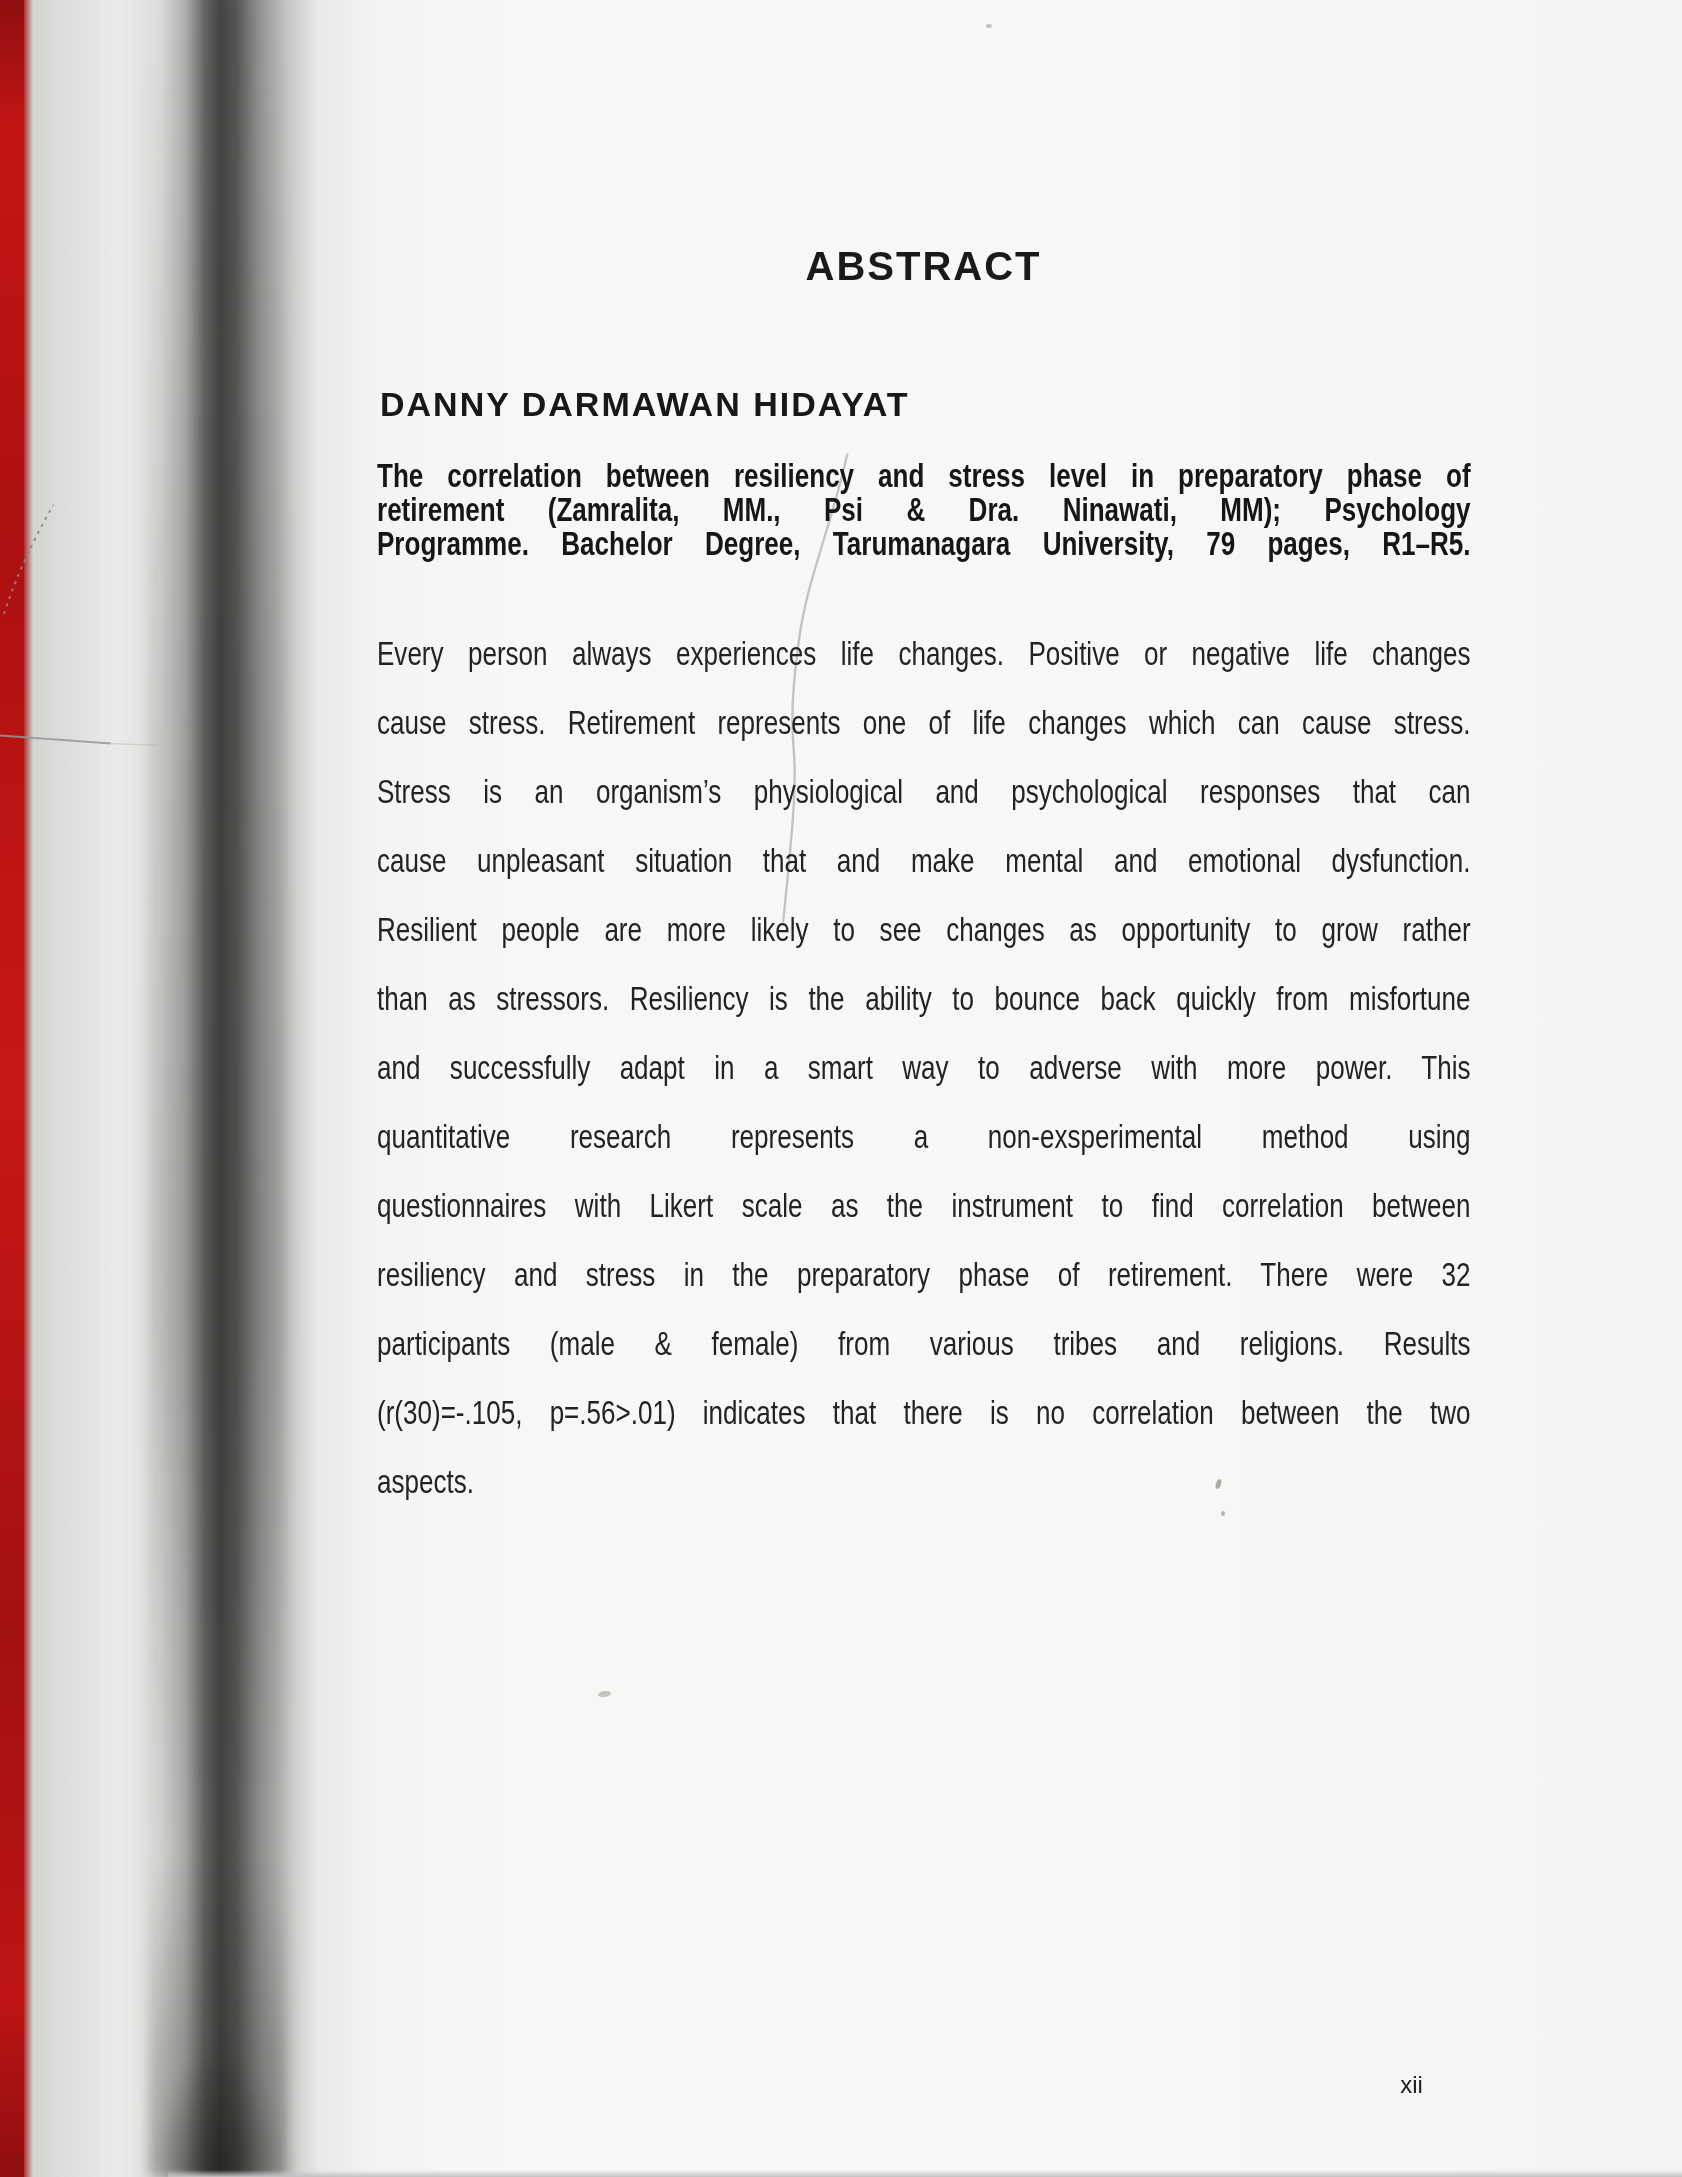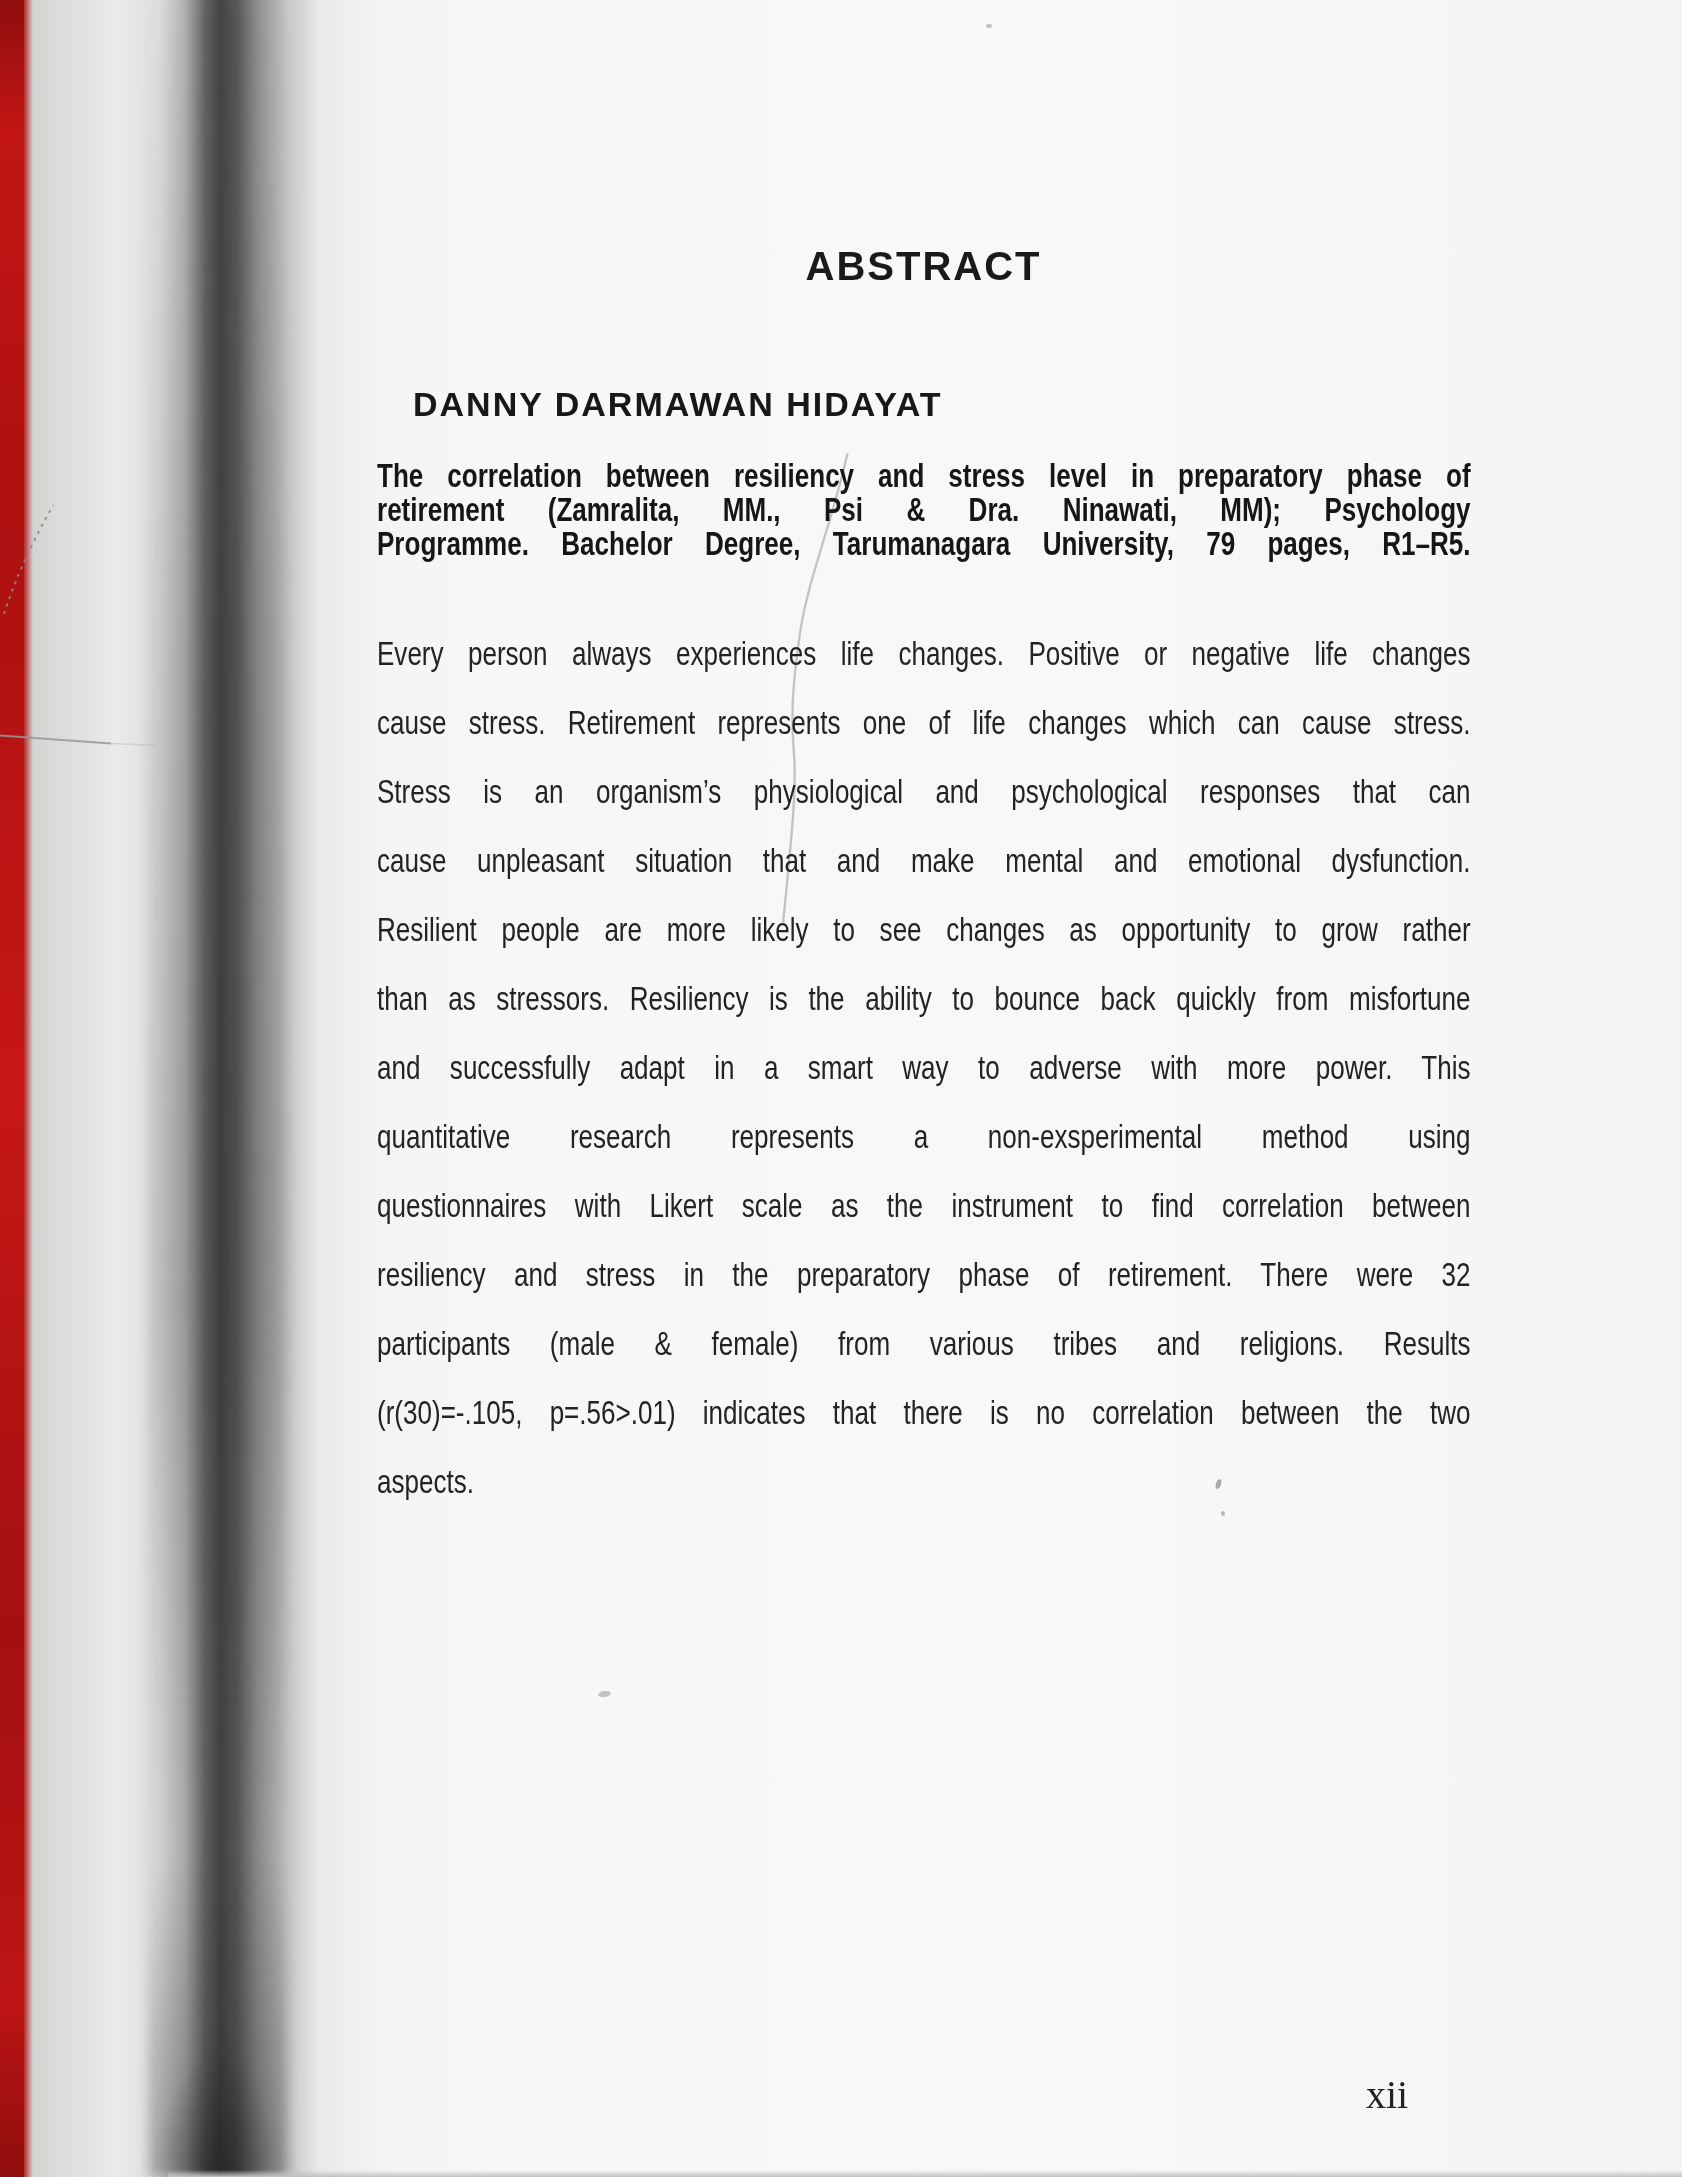--- a/index.html
+++ b/index.html
@@ -44,38 +44,38 @@
   }
 
   .title {
     position:absolute; left:377px; width:1093px; top:249px;
     text-align:center; font-weight:bold; font-size:40px;
     letter-spacing:2px; line-height:34px; color:#1a1a1a;
   }
   .author {
     position:absolute; left:380px; top:384px;
     font-weight:bold; font-size:34px; letter-spacing:2px;
-    line-height:40px; color:#181818;margin-left:33px;
+    line-height:40px; color:#181818;
   }
   
   .cond {
     position:absolute; left:377px; width:1386px;
     transform:scaleX(0.789); transform-origin:0 0;
   }
   .heading-block { top:459px; font-weight:bold; font-size:33px; color:#161616; }
   .heading-block .jline { height:34px; line-height:34px; }
   .body-block { top:619px; font-size:33px; color:#232323; }
   .body-block .jline { height:69px; line-height:69px; }
   .jline { text-align:justify; text-align-last:justify; white-space:normal; }
   .jline.last { text-align-last:left; }
 
   .page-num {
     position:absolute; left:1366px; width:91px; top:2071px;
-    text-align:left; font-family:Liberation Serif, serif;
-    font-size:40px; color:#222;
+    text-align:center; font-family:Liberation Sans, sans-serif;
+    font-size:24px; color:#222;
   }
 
   .artifact-svg { position:absolute; left:0; top:0; pointer-events:none; }
 
   .speck { position:absolute; border-radius:50%; }
   .speck-a { left:1216px; top:1479px; width:5px;  height:10px; background:#8d8d8b; transform:rotate(18deg); opacity:.75; }
   .speck-b { left:1221px; top:1511px; width:4px;  height:5px;  background:#9a9a98; opacity:.7; }
   .speck-c { left:598px;  top:1691px; width:13px; height:6px;  background:#b5b5b3; transform:rotate(-8deg); opacity:.8; }
   .speck-d { left:986px;  top:24px;   width:6px;  height:4px;  background:#9e9e9c; opacity:.6; }
 </style>

